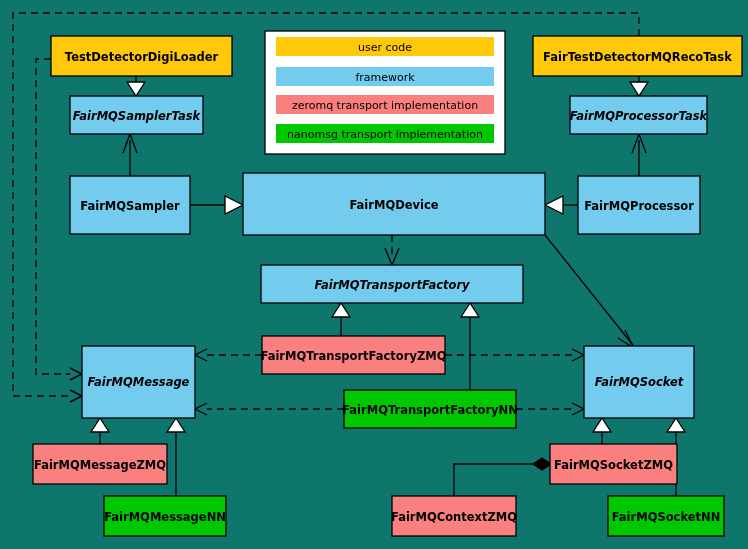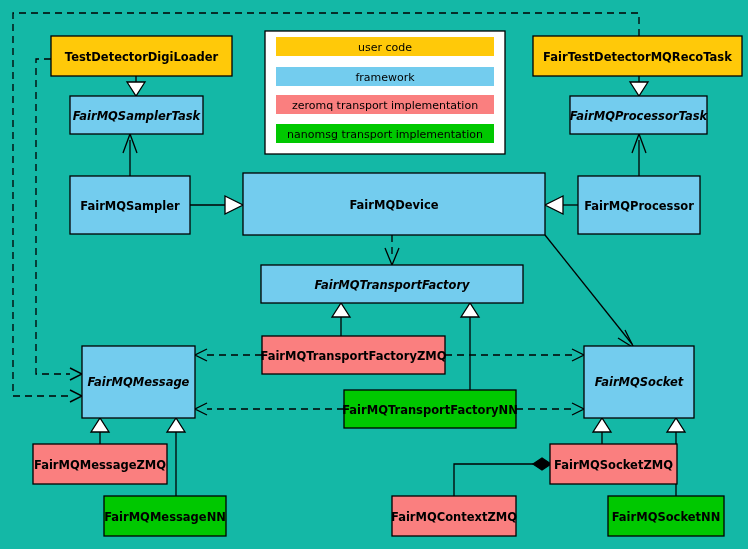--- a/index.html
+++ b/index.html
@@ -1,16 +1,16 @@
 <!DOCTYPE html>
 <html><head>
 <meta charset="utf-8">
 <style>
   html,body{margin:0;padding:0;background:#ffffff;}
-  #stage{position:relative;width:748px;height:549px;background:#14b8a6;
+  #stage{position:relative;width:748px;height:549px;background:#0f766e;
          font-family:"DejaVu Sans","Liberation Sans",sans-serif;overflow:hidden;}
   svg{position:absolute;left:0;top:0;width:748px;height:549px;}
   .nodeLabel{font-size:11.5px;font-weight:bold;fill:#000000;}
   .nodeLabel.ital{font-style:italic;}
   .legendLabel{font-size:11px;fill:#000000;font-weight:normal;}
   text{ -webkit-font-smoothing:antialiased; }
 </style>
 </head>
 <body>
 

